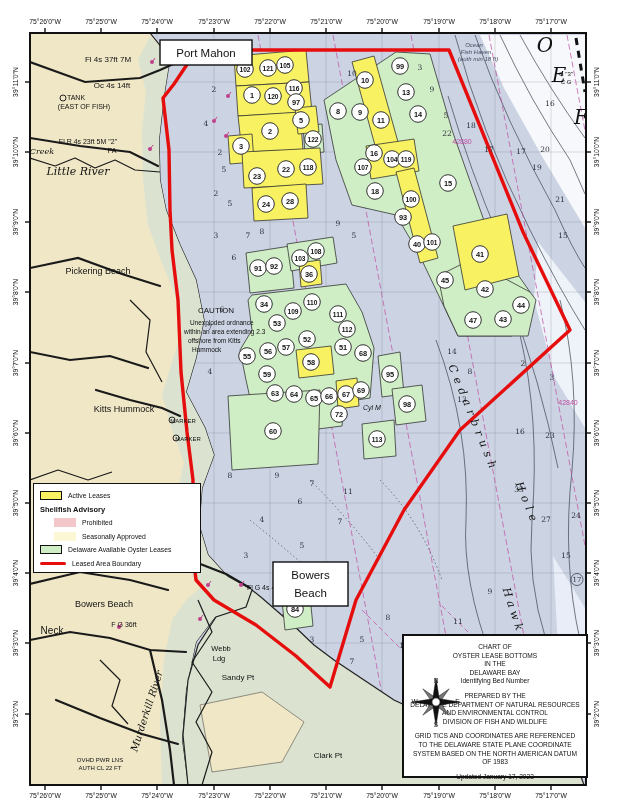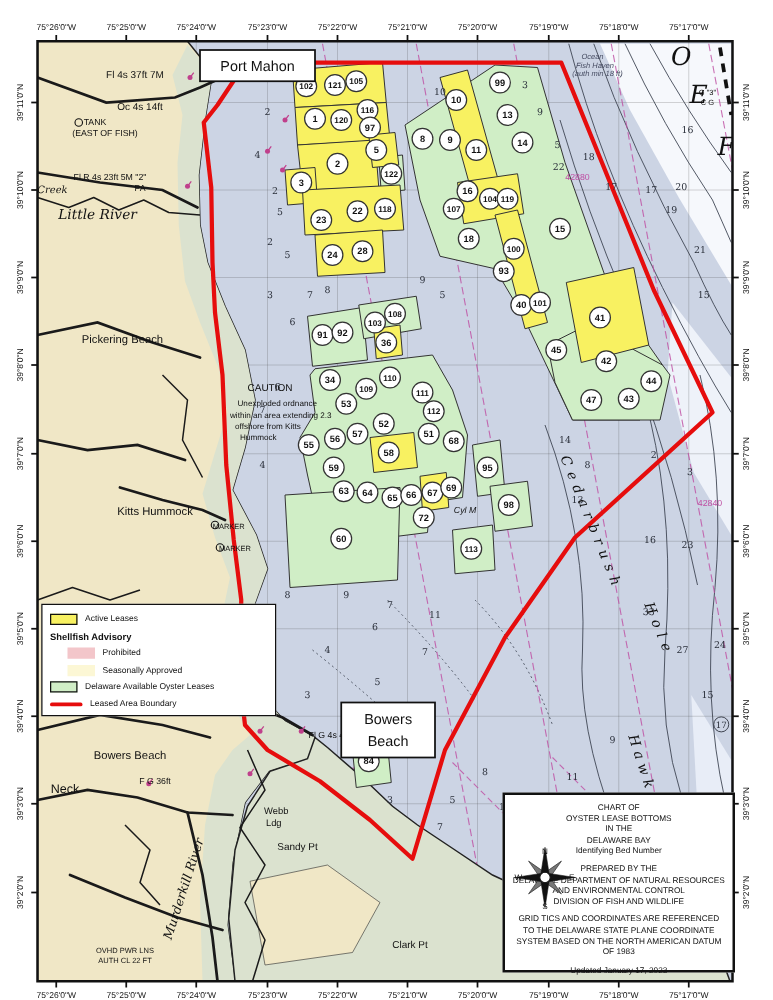--- a/index.html
+++ b/index.html
@@ -1,21 +1,21 @@
 <!DOCTYPE html>
 <html><head>
 <meta charset="utf-8">
 <style>
   html,body{margin:0;padding:0;background:#ffffff;}
   #stage{position:relative;width:618px;height:800px;background:#ffffff;overflow:hidden;
          font-family:"Liberation Sans",sans-serif;}
   #map-svg{position:absolute;left:0;top:0;}
   .overlay-box{position:absolute;background:#ffffff;border:1.5px solid #111;box-sizing:border-box;}
   
-  #legend{left:33px;top:483px;width:188px;height:90px;padding:5px 4px 3px 6px;}
+  #legend{left:33px;top:483px;width:168px;height:90px;padding:5px 4px 3px 6px;}
   .lg-row{display:flex;align-items:center;height:13.5px;font-size:6.8px;color:#111;}
   .lg-sw{width:22px;height:9px;margin-right:6px;flex:0 0 auto;border:1px solid #111;box-sizing:border-box;}
   .sw-active{background:#f8f161;}
   .sw-prohibited{background:#f3c6ca;border:none;}
   .sw-seasonal{background:#fcf7d5;border:none;}
   .sw-available{background:#d0eec6;}
   .sw-boundary{background:#e60d0d;height:3.5px;border:none;border-radius:2px;width:26px;}
   .lg-head{font-weight:bold;font-size:7.5px;}
   .lg-indent{margin-left:14px;}
   

